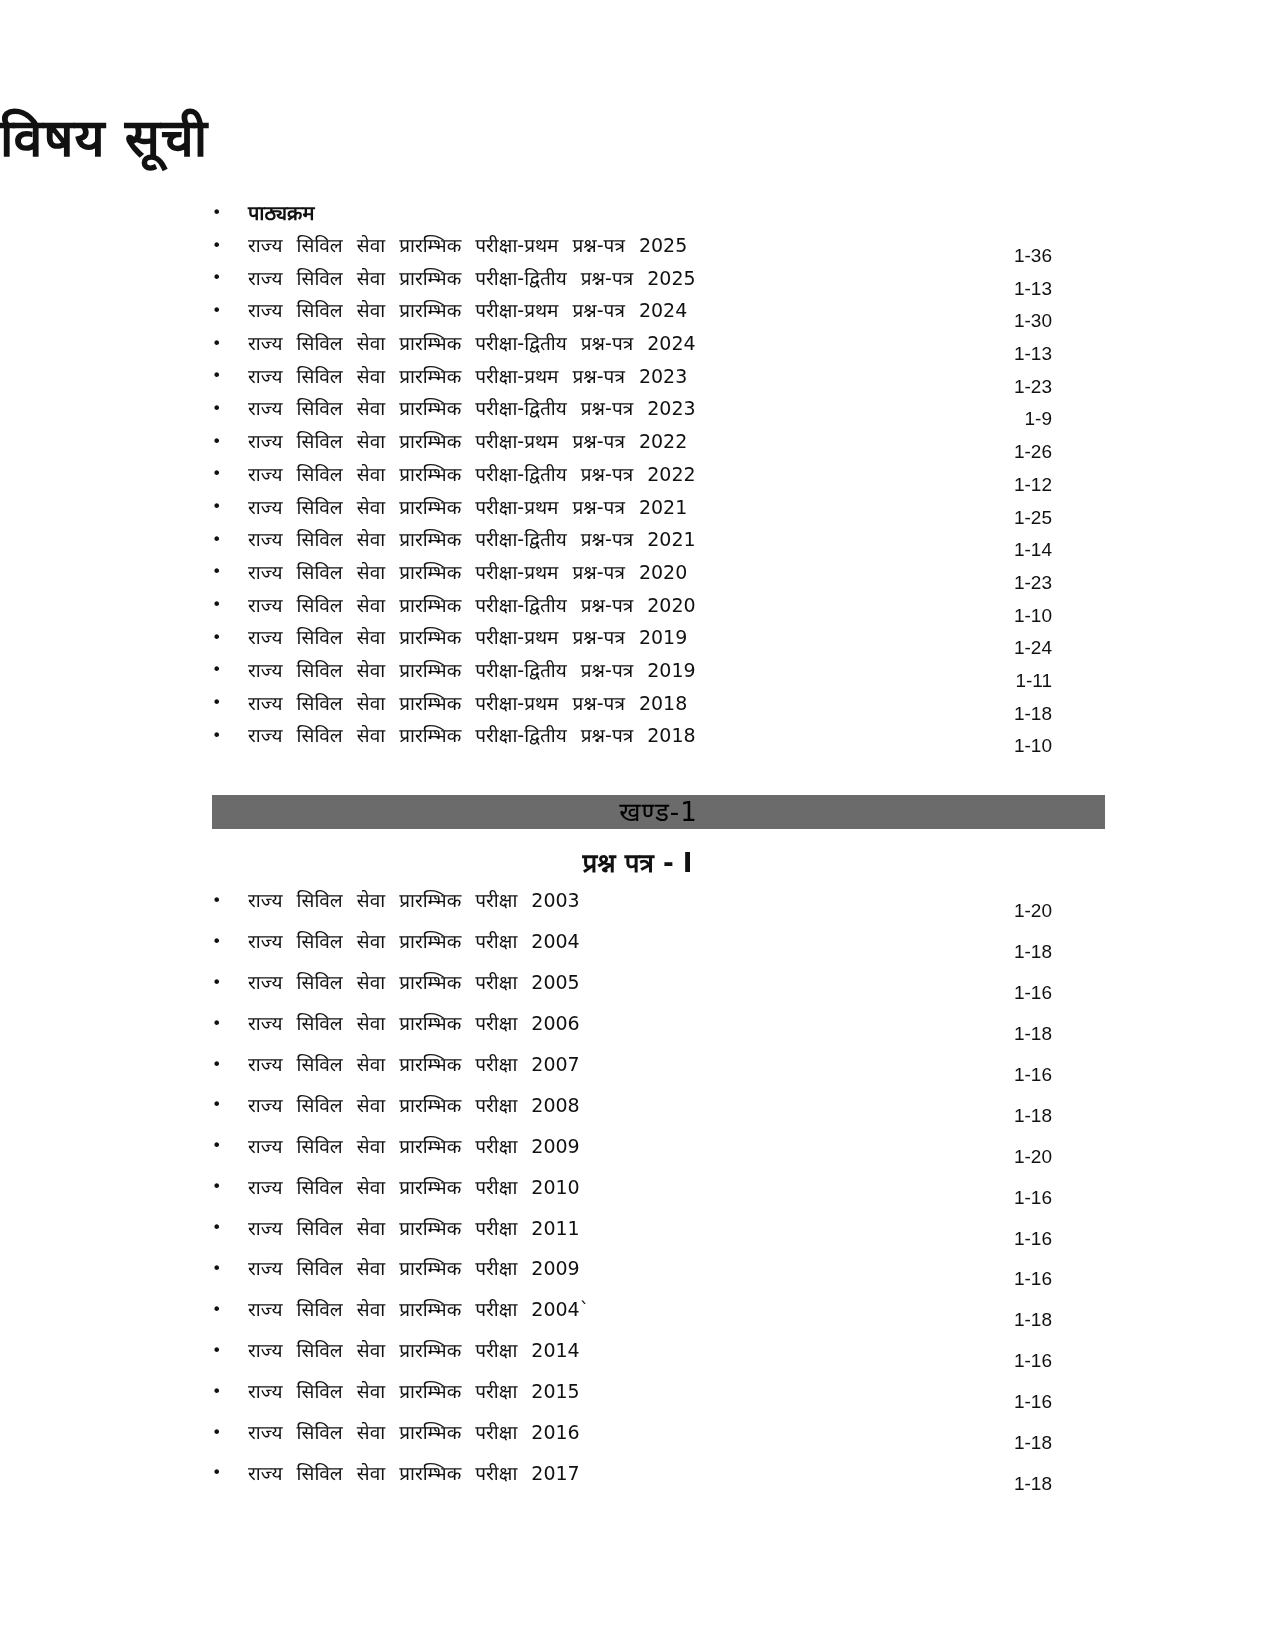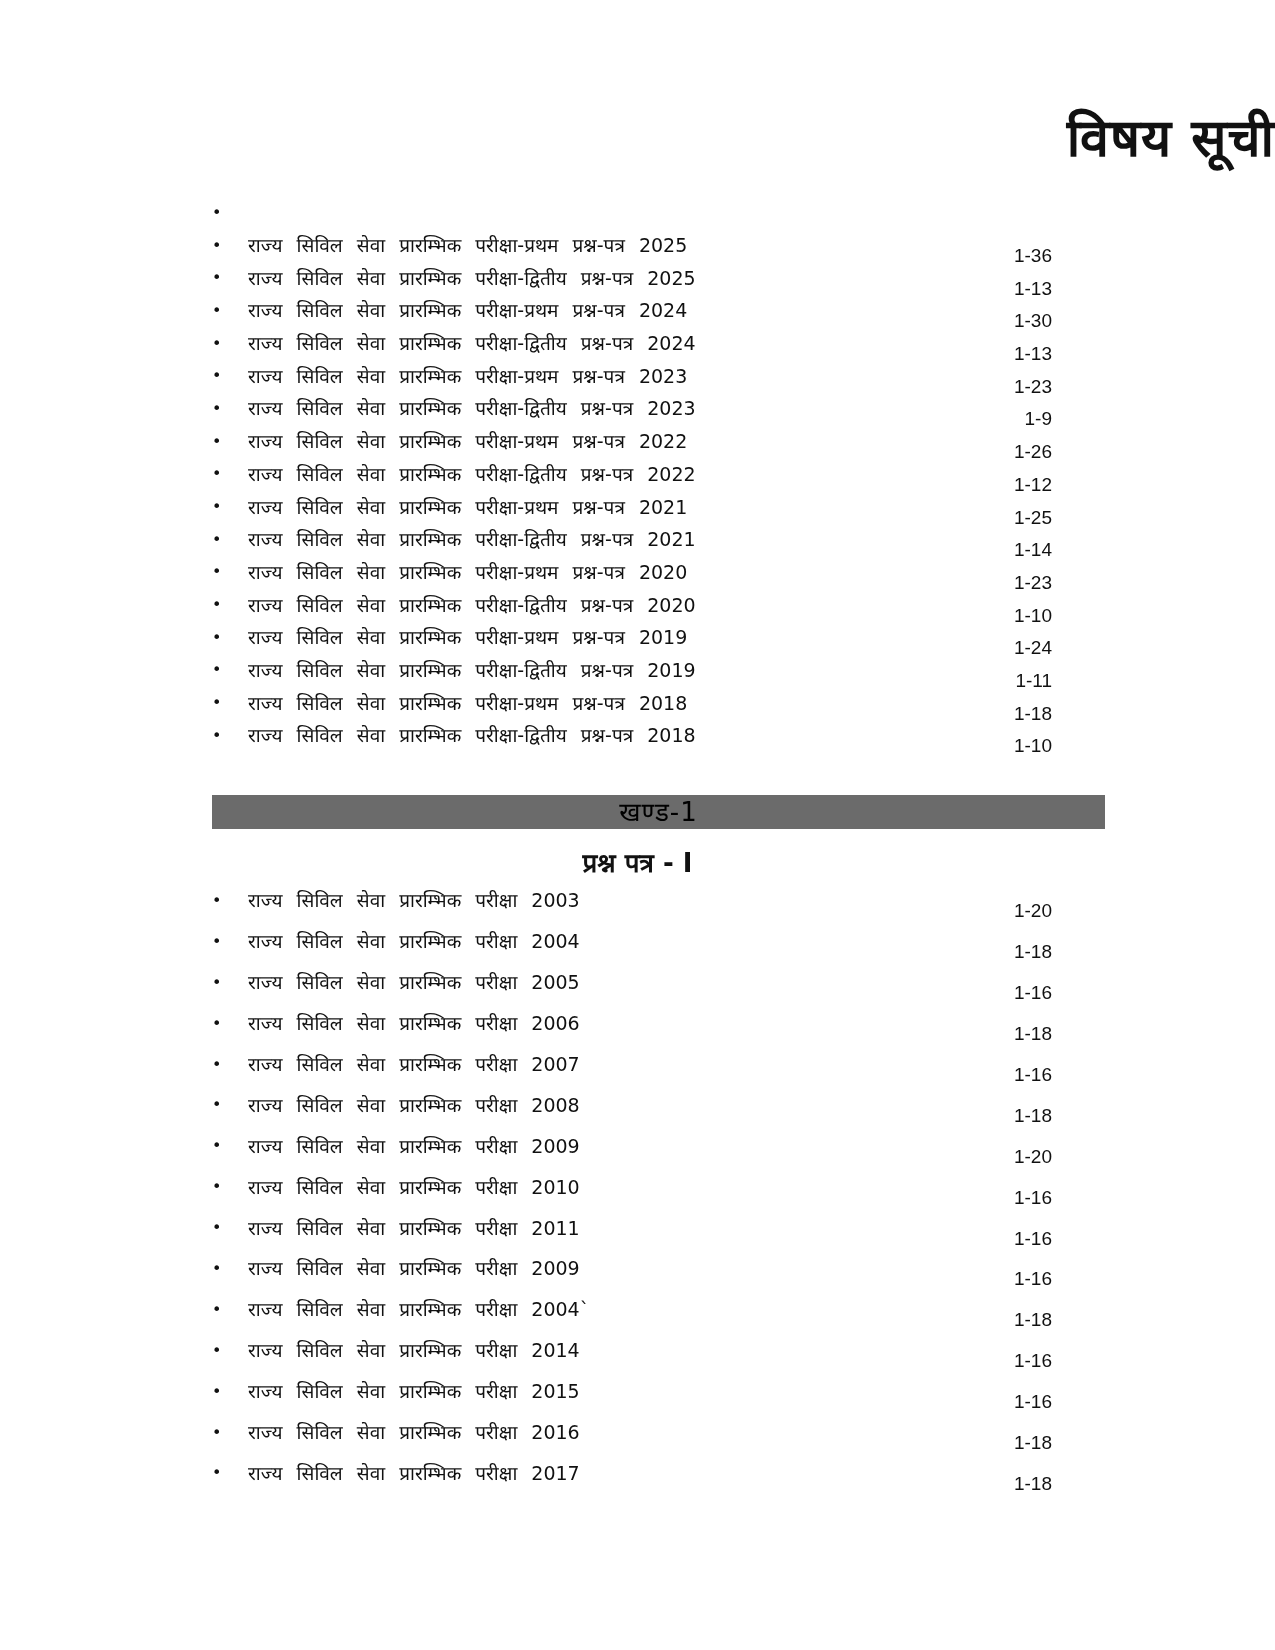--- a/index.html
+++ b/index.html
@@ -1,18 +1,18 @@
 <!DOCTYPE html>
 <html><head>
 <meta charset="utf-8">
 <style>
   html, body { margin: 0; padding: 0; background: #ffffff; }
   body { width: 1275px; height: 1650px; position: relative; overflow: hidden; color: #111; font-family: "DejaVu Sans", "Liberation Sans", sans-serif; }
   .page { position: absolute; left: 0; top: 0; width: 1275px; height: 1650px; }
-  .title { position: absolute; top: 100px; left: 0; width: 1275px; text-align: right; font-size: 52px; font-weight: bold; letter-spacing: 1px; }
+  .title { position: absolute; top: 100px; left: 0; width: 1275px; text-align: left; font-size: 52px; font-weight: bold; letter-spacing: 1px; }
   .list { position: absolute; left: 212px; width: 840px; margin: 0; padding: 0; list-style: none; }
   .row { display: flex; align-items: center; font-size: 19px; position: relative; }
   .bullet { width: 36px; font-size: 16px; }
   .label { flex: 1; word-spacing: 8px; }
   .pages { width: 80px; text-align: right; font-family: "Liberation Sans", sans-serif; font-size: 19px; margin-top: 22px; }
   .row.bold .label { font-weight: bold; font-size: 20px; }
   #list1 { top: 196px; }
   #list1 .row { height: 32.7px; }
   .khand { position: absolute; left: 212px; top: 795px; width: 893px; height: 34px; background: #6b6b6b; color: #000000; text-align: center; font-size: 26px; line-height: 34px; letter-spacing: 1px; }
   .subhead { position: absolute; top: 844px; left: 0; width: 1275px; text-align: center; font-size: 26px; font-weight: bold; }
@@ -21,20 +21,21 @@
 </style>
 </head>
 <body>
 
 <div class="page">
   <div class="title">विषय सूची</div>
 
   <ul class="list" id="list1">
       <li class="row bold">
         <span class="bullet">•</span>
+        <span class="label">पाठ्यक्रम</span>
         <span class="pages"></span>
       </li>
       <li class="row">
         <span class="bullet">•</span>
         <span class="label">राज्य सिविल सेवा प्रारम्भिक परीक्षा-प्रथम प्रश्न-पत्र 2025</span>
         <span class="pages">1-36</span>
       </li>
       <li class="row">
         <span class="bullet">•</span>
         <span class="label">राज्य सिविल सेवा प्रारम्भिक परीक्षा-द्वितीय प्रश्न-पत्र 2025</span>

